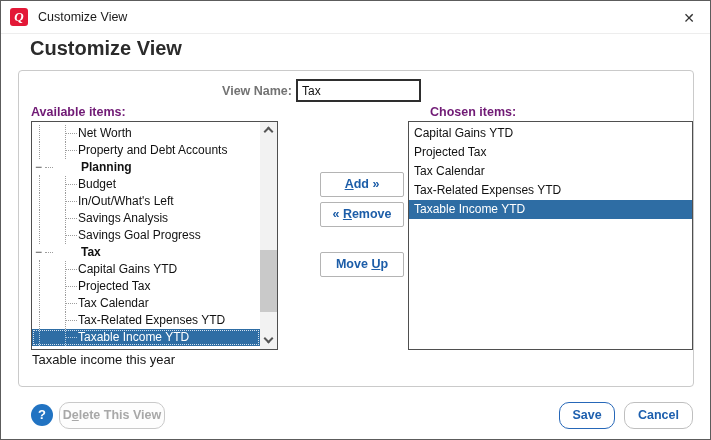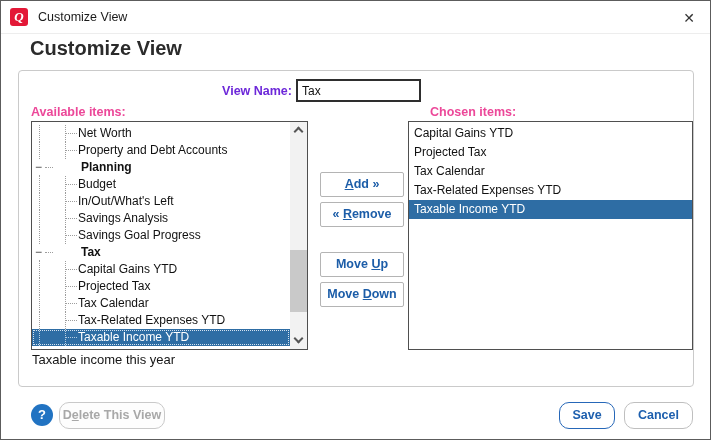--- a/index.html
+++ b/index.html
@@ -20,31 +20,31 @@
                line-height:26px; font-size:14px; color:#333; cursor:default; }
 
   
   .heading { position:absolute; left:29px; top:36px; font-size:20px; font-weight:bold; color:#2b2b2b; }
 
   
   .panel { position:absolute; left:17px; top:69px; width:676px; height:317px;
            border:1px solid #cacaca; border-radius:4px; background:#fff; }
 
   .vn-label { position:absolute; left:80px; top:13px; width:193px; text-align:right;
-              font-size:12.5px; font-weight:bold; color:#6d28d9; }
+              font-size:12.5px; font-weight:bold; color:#737373; }
   .vn-input { position:absolute; left:277px; top:8px; width:125px; height:23px;
               border:2px solid #2e2e2e; font-family:"Liberation Sans", sans-serif;
               font-size:12px; padding:0 4px; color:#111; outline:none; }
 
-  .list-label { position:absolute; font-size:12.5px; font-weight:bold; color:#ec4899; top:34px; }
+  .list-label { position:absolute; font-size:12.5px; font-weight:bold; color:#701a75; top:34px; }
   .avail-label { left:12px; }
   .chosen-label { left:411px; }
 
   .listbox { position:absolute; top:50px; height:229px; background:#fff; border:1px solid #4f4f4f; }
-  .avail-box { left:12px; width:277px; }
+  .avail-box { left:12px; width:247px; }
   .chosen-box { left:389px; width:285px; }
 
   .tree-content { position:absolute; left:0; top:0; bottom:0; right:17px; overflow:hidden; padding-top:3px; }
 
   .trow { position:relative; height:17px; line-height:17px; font-size:12px; color:#111;
           white-space:nowrap; cursor:default; }
   .trow .vl { position:absolute; top:0; bottom:0; width:0; border-left:1px dotted #9d9d9d; }
   .trow .v1 { left:7px; }
   .trow .v2 { left:33px; }
   .trow .hc { position:absolute; top:8px; height:0; border-top:1px dotted #9d9d9d; }
@@ -136,21 +136,20 @@
         <div class="sb-thumb"></div>
         <div class="sb-btn sb-down">
             <span class="chev"></span>
           </div>
       </div>
     </div>
 
     <div class="mid-btn btn-remove">« <u>R</u>emove</div>
     <div class="mid-btn btn-add"><u>A</u>dd »</div>
     <div class="mid-btn btn-up">Move <u>U</u>p</div>
-    <div class="mid-btn btn-down">Move <u>D</u>own</div>
 
     <div class="list-label chosen-label">Chosen items:</div>
     <div class="listbox chosen-box">
       <div class="chosen-content">
           <div class="crow">Capital Gains YTD</div>
           <div class="crow">Projected Tax</div>
           <div class="crow">Tax Calendar</div>
           <div class="crow">Tax-Related Expenses YTD</div>
           <div class="crow selected">Taxable Income YTD</div>
         </div>

